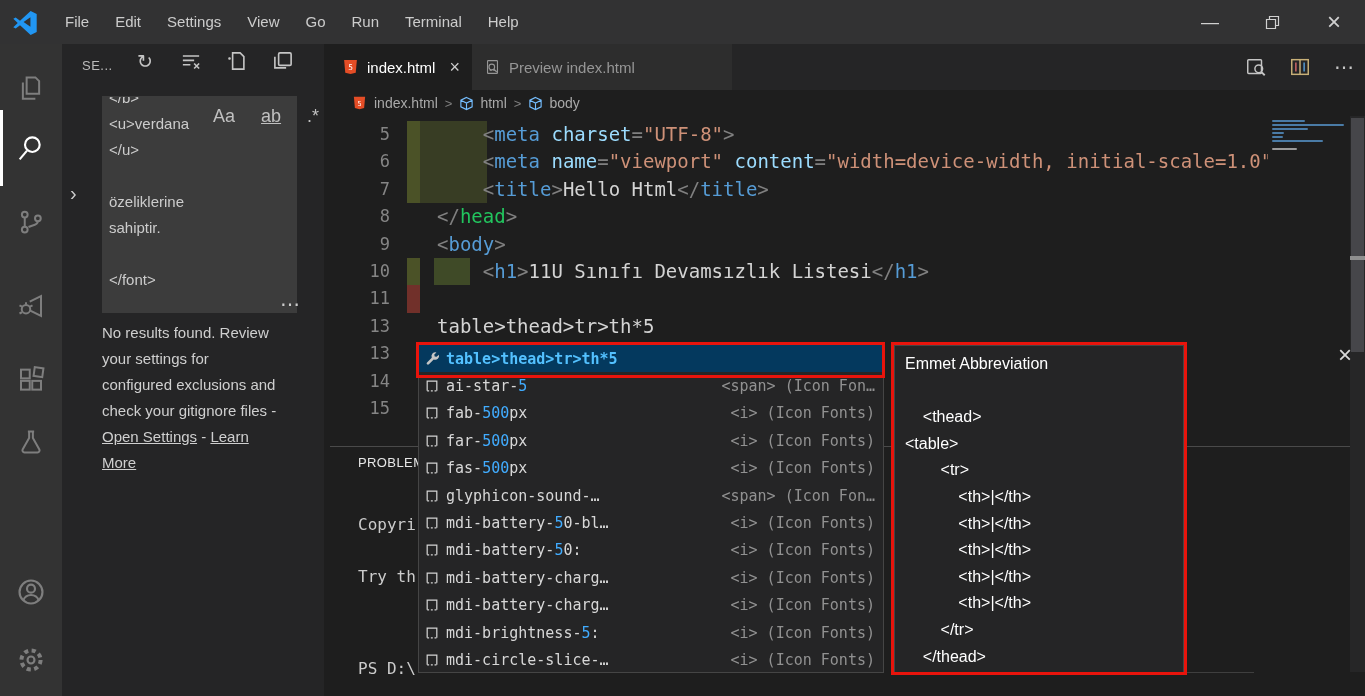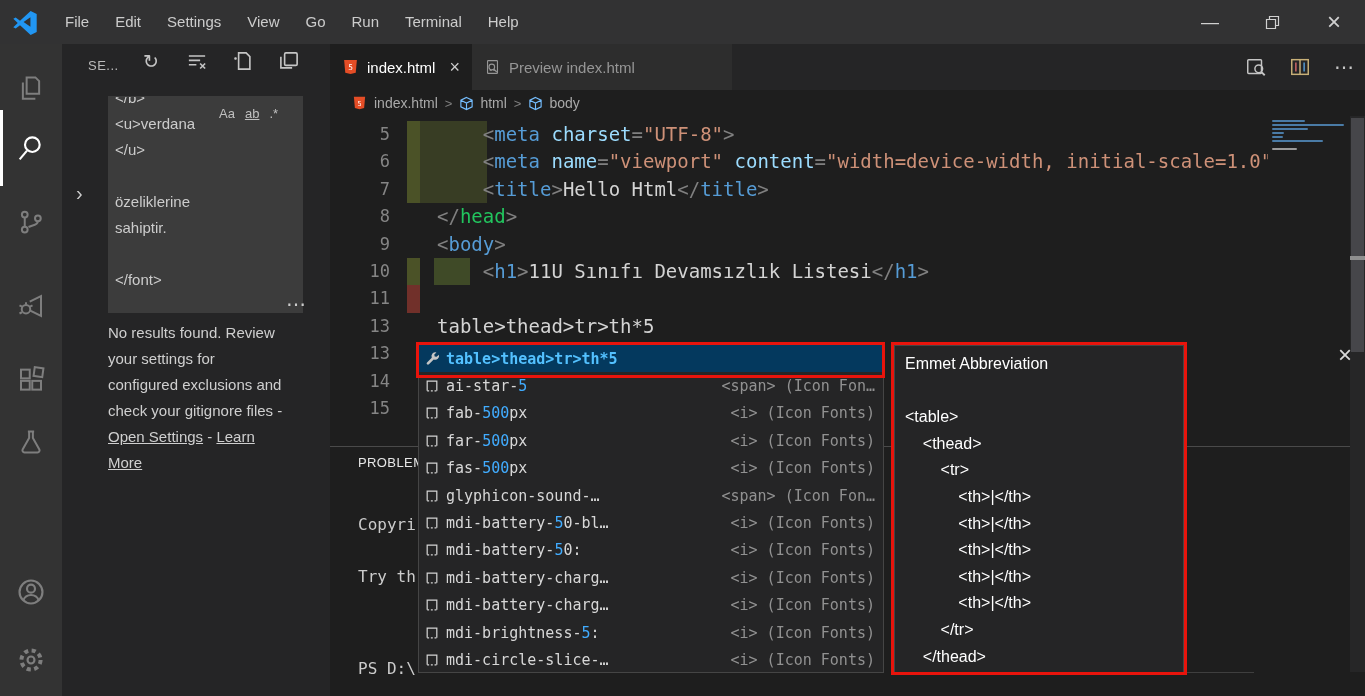--- a/index.html
+++ b/index.html
@@ -15,29 +15,29 @@
   .win-btn { width:62px; height:44px; display:flex; align-items:center; justify-content:center; color:#d0d0d0; font-size:18px; }
 
   
   .activitybar { position:absolute; left:0; top:44px; width:62px; height:652px; background:#333333; z-index:20; }
   .ab-item { position:absolute; left:0; width:62px; height:64px; display:flex; align-items:center; justify-content:center; }
   .ab-item svg { stroke:#7e7e7e; fill:none; stroke-width:1.6; }
   .ab-item.active svg { stroke:#ffffff; }
   .ab-active-bar { position:absolute; left:0; top:66px; width:3px; height:76px; background:#ffffff; }
 
   
-  .sidebar { position:absolute; left:62px; top:44px; width:268px; height:652px; background:#252526; z-index:15; }
+  .sidebar { position:absolute; left:56px; top:44px; width:268px; height:652px; background:#252526; z-index:15; }
   .sb-title { position:absolute; left:26px; top:14px; font-size:13px; color:#bbbbbb; letter-spacing:.5px; }
   .sb-icons { position:absolute; left:78px; top:6px; display:flex; gap:24px; align-items:center; }
   .sb-icon { width:22px; height:22px; display:flex; align-items:center; justify-content:center; color:#c5c5c5; }
   .sb-icon svg { stroke:#c5c5c5; fill:none; stroke-width:1.3; }
   .searchbox { position:absolute; left:46px; top:52px; width:195px; height:217px; background:#3c3c3c; border:1px solid #3c3c3c; overflow:hidden; padding:0 6px; }
   .searchbox .qline { font-size:15px; line-height:26px; color:#cccccc; white-space:pre; }
   .searchbox .qline:first-child { margin-top:-12px; }
-  .search-opts { position:absolute; left:157px; top:62px; display:flex; gap:10px; color:#c0c0c0; font-size:13px; z-index:2; }
+  .search-opts { position:absolute; left:157px; top:62px; display:flex; gap:26px; color:#c0c0c0; font-size:18px; z-index:2; }
   .search-opts span { cursor:pointer; }
   .opt-ww { text-decoration:underline; }
   .expand-chev { position:absolute; left:14px; top:138px; color:#cccccc; font-size:20px; }
   .sb-more { position:absolute; left:224px; top:248px; color:#cccccc; font-size:20px; letter-spacing:2px; }
   .sb-message { position:absolute; left:46px; top:276px; width:178px; font-size:15px; line-height:26px; color:#cfcfcf; }
   .sb-link { text-decoration:underline; color:#cfcfcf; cursor:pointer; }
 
   
   .tabbar { position:absolute; left:330px; top:44px; width:1035px; height:46px; background:#252526; z-index:10; display:flex; }
   .tab { height:46px; display:flex; align-items:center; padding:0 12px; font-size:15px; }
@@ -408,22 +408,22 @@
         </svg></span><span class="sg-label"><span>mdi-brightness-</span><span class="hl">5</span><span>:</span></span><span class="sg-detail">&lt;i&gt; (Icon Fonts)</span></div>
     <div class="sg-row"><span class="sg-ic"><svg width="14" height="14" viewBox="0 0 16 16" fill="none" stroke="#d4d4d4" stroke-width="1.4">
           <path d="M2.5 13.5v-11h11v11"></path>
           <path d="M2.5 13.5h11" stroke-dasharray="2.2 2"></path>
         </svg></span><span class="sg-label"><span>mdi-circle-slice-…</span></span><span class="sg-detail">&lt;i&gt; (Icon Fonts)</span></div>
   </div>
 
 <div class="docs">
     <div class="dline">Emmet Abbreviation</div>
     <div class="dline"> </div>
+    <div class="dline">    &lt;thead&gt;</div>
     <div class="dline">&lt;table&gt;</div>
-    <div class="dline">    &lt;thead&gt;</div>
     <div class="dline">        &lt;tr&gt;</div>
     <div class="dline">            &lt;th&gt;|&lt;/th&gt;</div>
     <div class="dline">            &lt;th&gt;|&lt;/th&gt;</div>
     <div class="dline">            &lt;th&gt;|&lt;/th&gt;</div>
     <div class="dline">            &lt;th&gt;|&lt;/th&gt;</div>
     <div class="dline">            &lt;th&gt;|&lt;/th&gt;</div>
     <div class="dline">        &lt;/tr&gt;</div>
     <div class="dline">    &lt;/thead&gt;</div>
   </div>
 <div class="docs-underline"></div>

